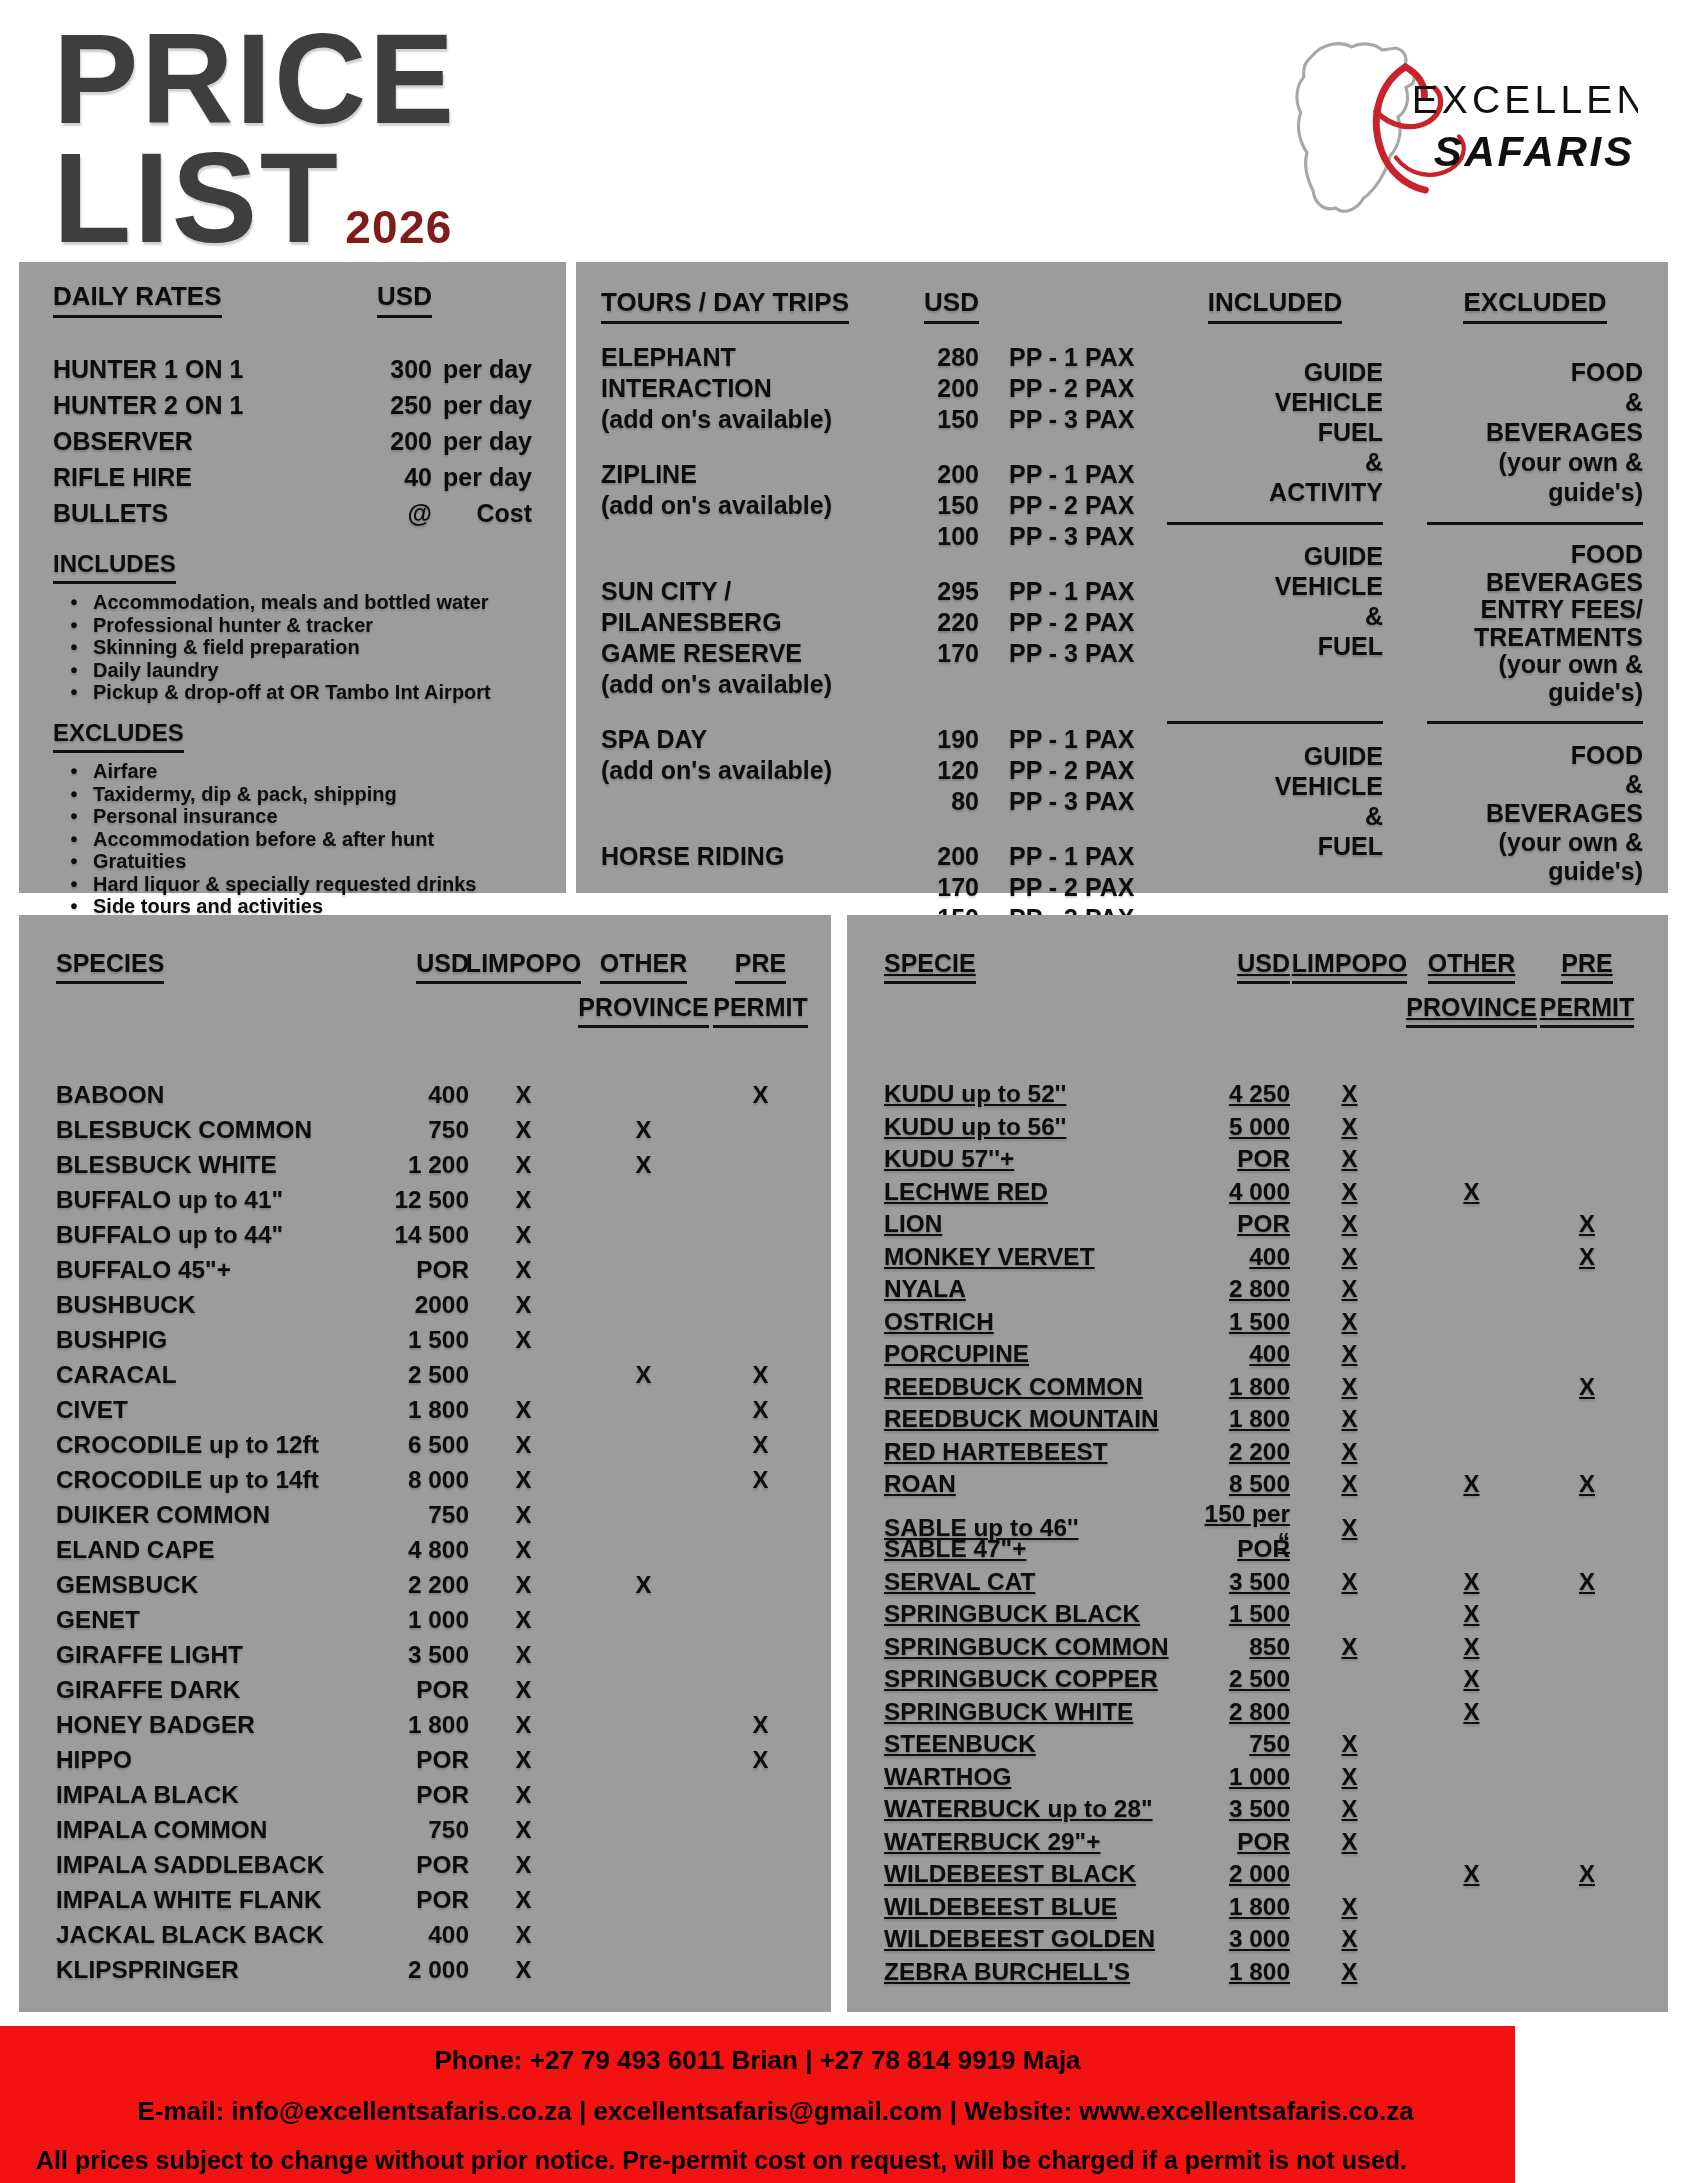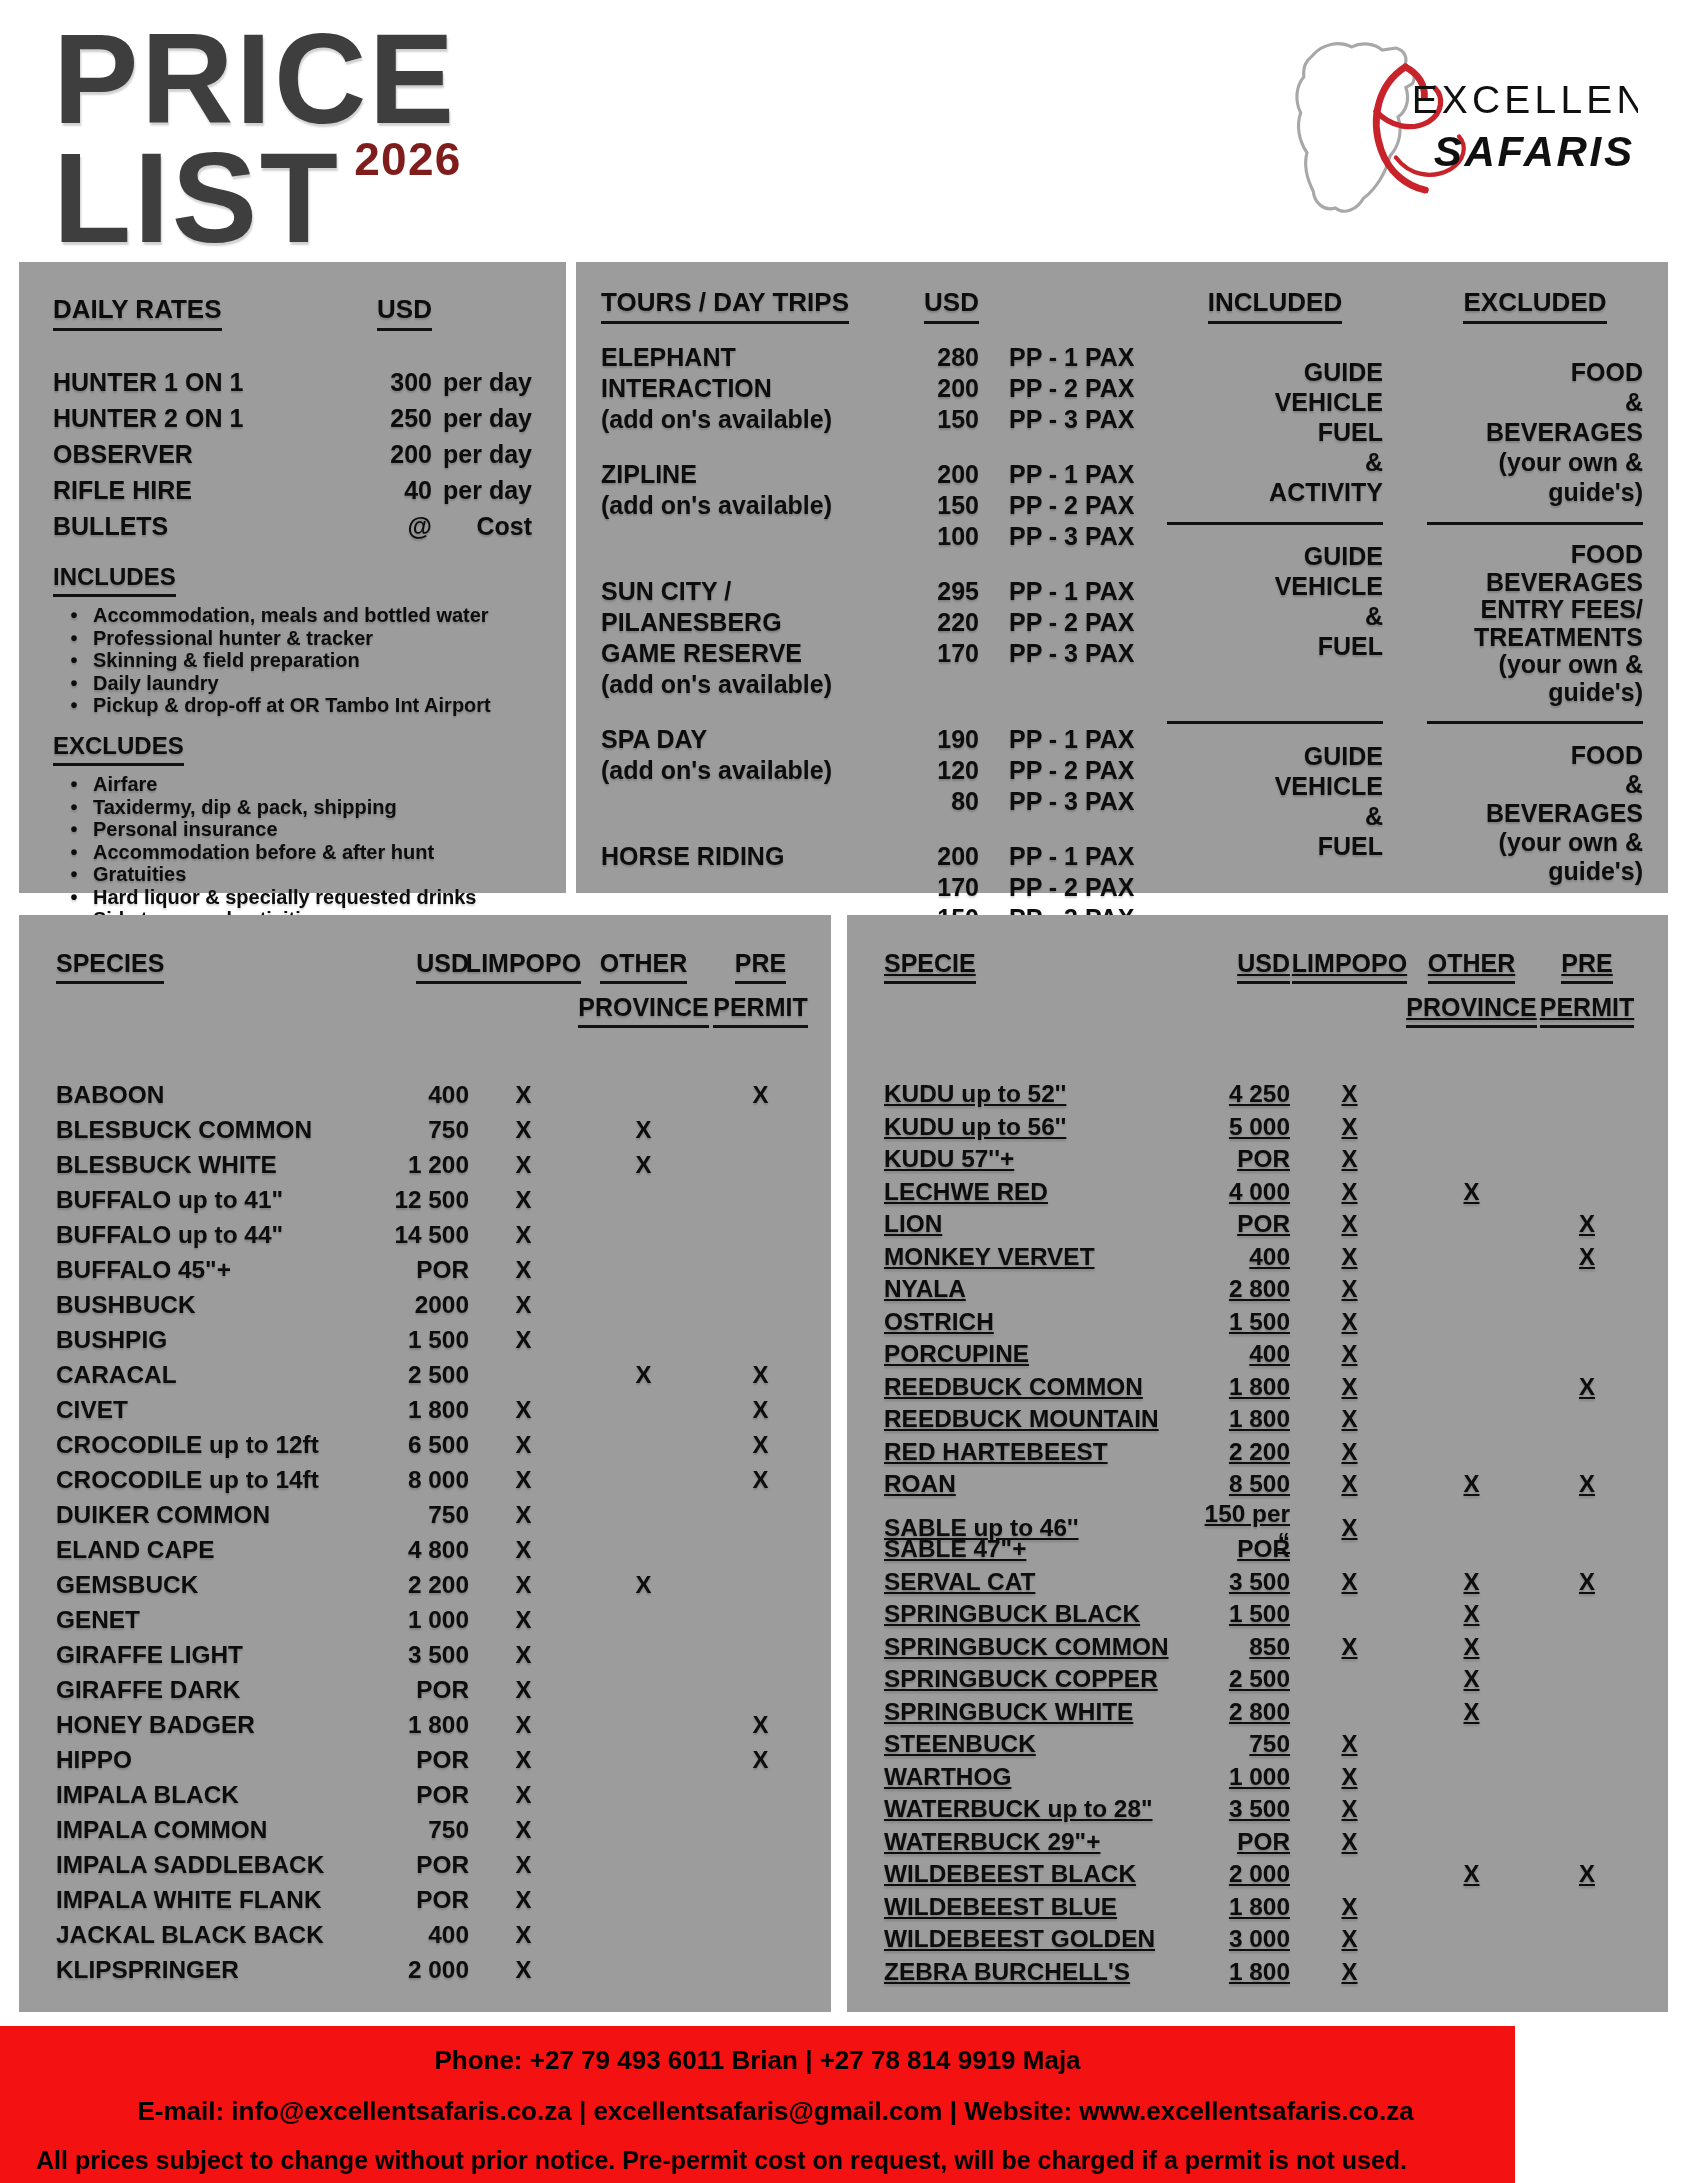--- a/index.html
+++ b/index.html
@@ -7,29 +7,29 @@
   }
   *{margin:0;padding:0;box-sizing:border-box;}
   html,body{background:#ffffff;}
   body{font-family:"Liberation Sans","DejaVu Sans",sans-serif;color:var(--ink);}
   .page{position:relative;width:1687px;height:2183px;background:#ffffff;overflow:hidden;}
 
   
   .title-block{position:absolute;left:53px;top:19px;line-height:0.93;letter-spacing:2.5px;
     font-weight:700;color:var(--title);text-shadow:1.2px 2.5px 1.9px rgba(0,0,0,0.18);}
   .title-line{font-size:128px;}
-  .title-row{display:flex;align-items:flex-start;gap:14px;}
+  .title-row{display:flex;align-items:flex-end;gap:5px;}
   .year{font-size:46px;color:#7f1d1d;letter-spacing:1.2px;padding-bottom:8.7px;text-shadow:none;}
   .logo{position:absolute;right:49px;top:25px;width:400px;height:206px;}
 
   
   .panel{position:absolute;background:var(--panel);text-shadow:0 1.9px 1.9px rgba(0,0,0,0.18);}
   .hul{display:inline-block;border-bottom:3.1px solid #111;padding-bottom:3.1px;font-weight:700;}
 
-  .panel-daily{left:19px;top:262px;width:547px;height:631px;padding:32px 34px;}
+  .panel-daily{left:19px;top:262px;width:547px;height:631px;padding:19px 34px;}
   .dr-grid{display:grid;grid-template-columns:1fr 75px 100px;}
   .dr-head{font-size:26px;}
   .dr-rows{margin-top:32.5px;}
   .dr-row{display:grid;grid-template-columns:1fr 75px 100px;line-height:36px;font-size:25px;font-weight:700;}
   .dr-value{text-align:right;}
   .dr-unit{text-align:right;}
   .inc-head{margin-top:19px;font-size:24px;}
   .exc-head{margin-top:15px;font-size:24px;}
   ul.bullets{list-style:none;margin-top:7.5px;}
   ul.bullets li{font-size:20px;font-weight:700;line-height:22.5px;padding-left:40px;position:relative;}

